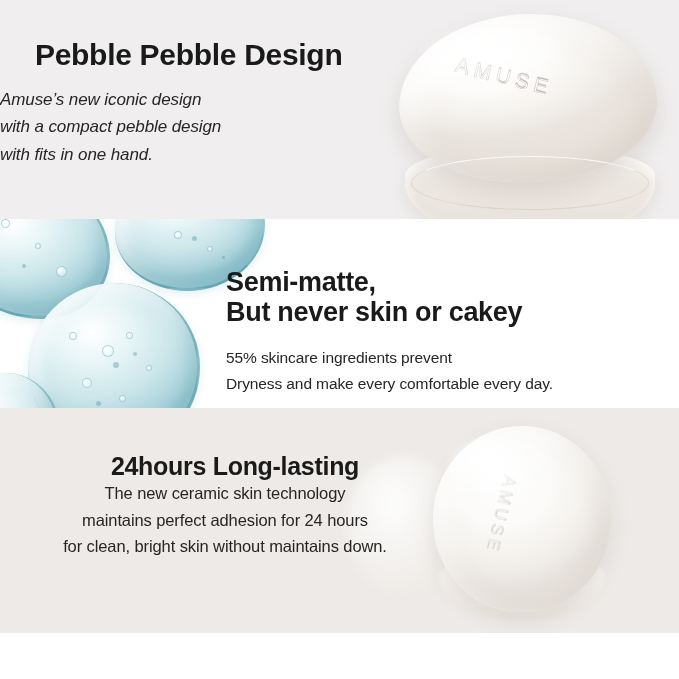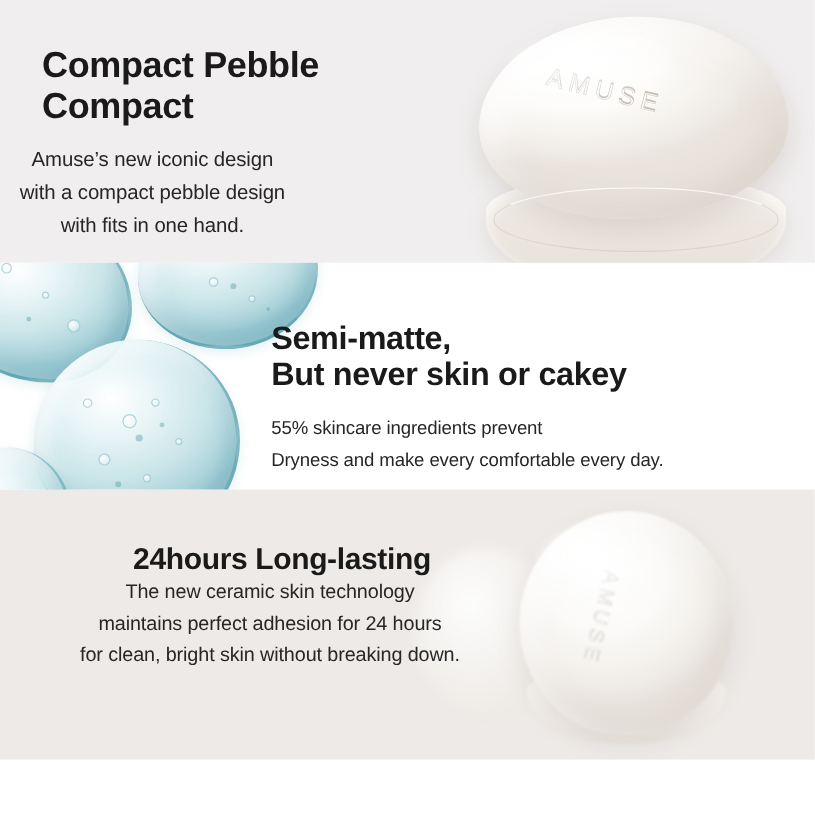--- a/index.html
+++ b/index.html
@@ -33,21 +33,21 @@
     letter-spacing:-0.1px;
   }
 
   
   .p1-copy {
     position:absolute; left:0; top:0;
     width:400px; z-index:5;
     padding:38px 0 0 0;
   }
   .p1-title { font-size:30px; padding-left:35px; }
-  .p1-body  { font-size:17px; margin-top:14px; text-align:center; padding-right:303px; width:557px; }
+  .p1-body  { font-size:17px; margin-top:14px; text-align:left; padding-right:303px; width:557px;font-style:italic; }
 
   .p1-art { position:absolute; right:-6px; top:-4px; width:300px; height:250px; z-index:2; }
 
   
   .compact1 {
     position:absolute; left:14px; top:18px;
     width:258px; height:168px;
     border-radius:50% 50% 48% 48% / 54% 54% 46% 46%;
     background:
       radial-gradient(ellipse 60% 48% at 34% 26%, #ffffff 0%, #fdfcfa 38%, #f4f1ed 70%, #e9e4dd 100%);
@@ -201,21 +201,21 @@
 
     <div class="p1-art">
       <div class="compact1-base"></div>
       <div class="compact1">
         <div class="amuse-emboss1">AMUSE</div>
       </div>
       <div class="compact1-ring"></div>
     </div>
 
     <div class="p1-copy">
-      <h2 class="heading p1-title">Compact Pebble Compact</h2>
+      <h2 class="heading p1-title">Pebble Pebble Design</h2>
       <div class="body-text p1-body">
         <div>Amuse’s new iconic design</div>
         <div>with a compact pebble design</div>
         <div>with fits in one hand.</div>
       </div>
     </div>
   </section>
 
   <section class="panel panel-2">
 
@@ -269,18 +269,18 @@
       <div class="compact3">
         <div class="amuse-emboss3">AMUSE</div>
       </div>
     </div>
 
     <div class="p3-copy">
       <h2 class="heading p3-title">24hours Long-lasting</h2>
       <div class="body-text p3-body">
         <div>The new ceramic skin technology</div>
         <div>maintains perfect adhesion for 24 hours</div>
-        <div>for clean, bright skin without breaking down.</div>
+        <div>for clean, bright skin without maintains down.</div>
       </div>
     </div>
   </section>
 
 </div>
 
 </body></html>

